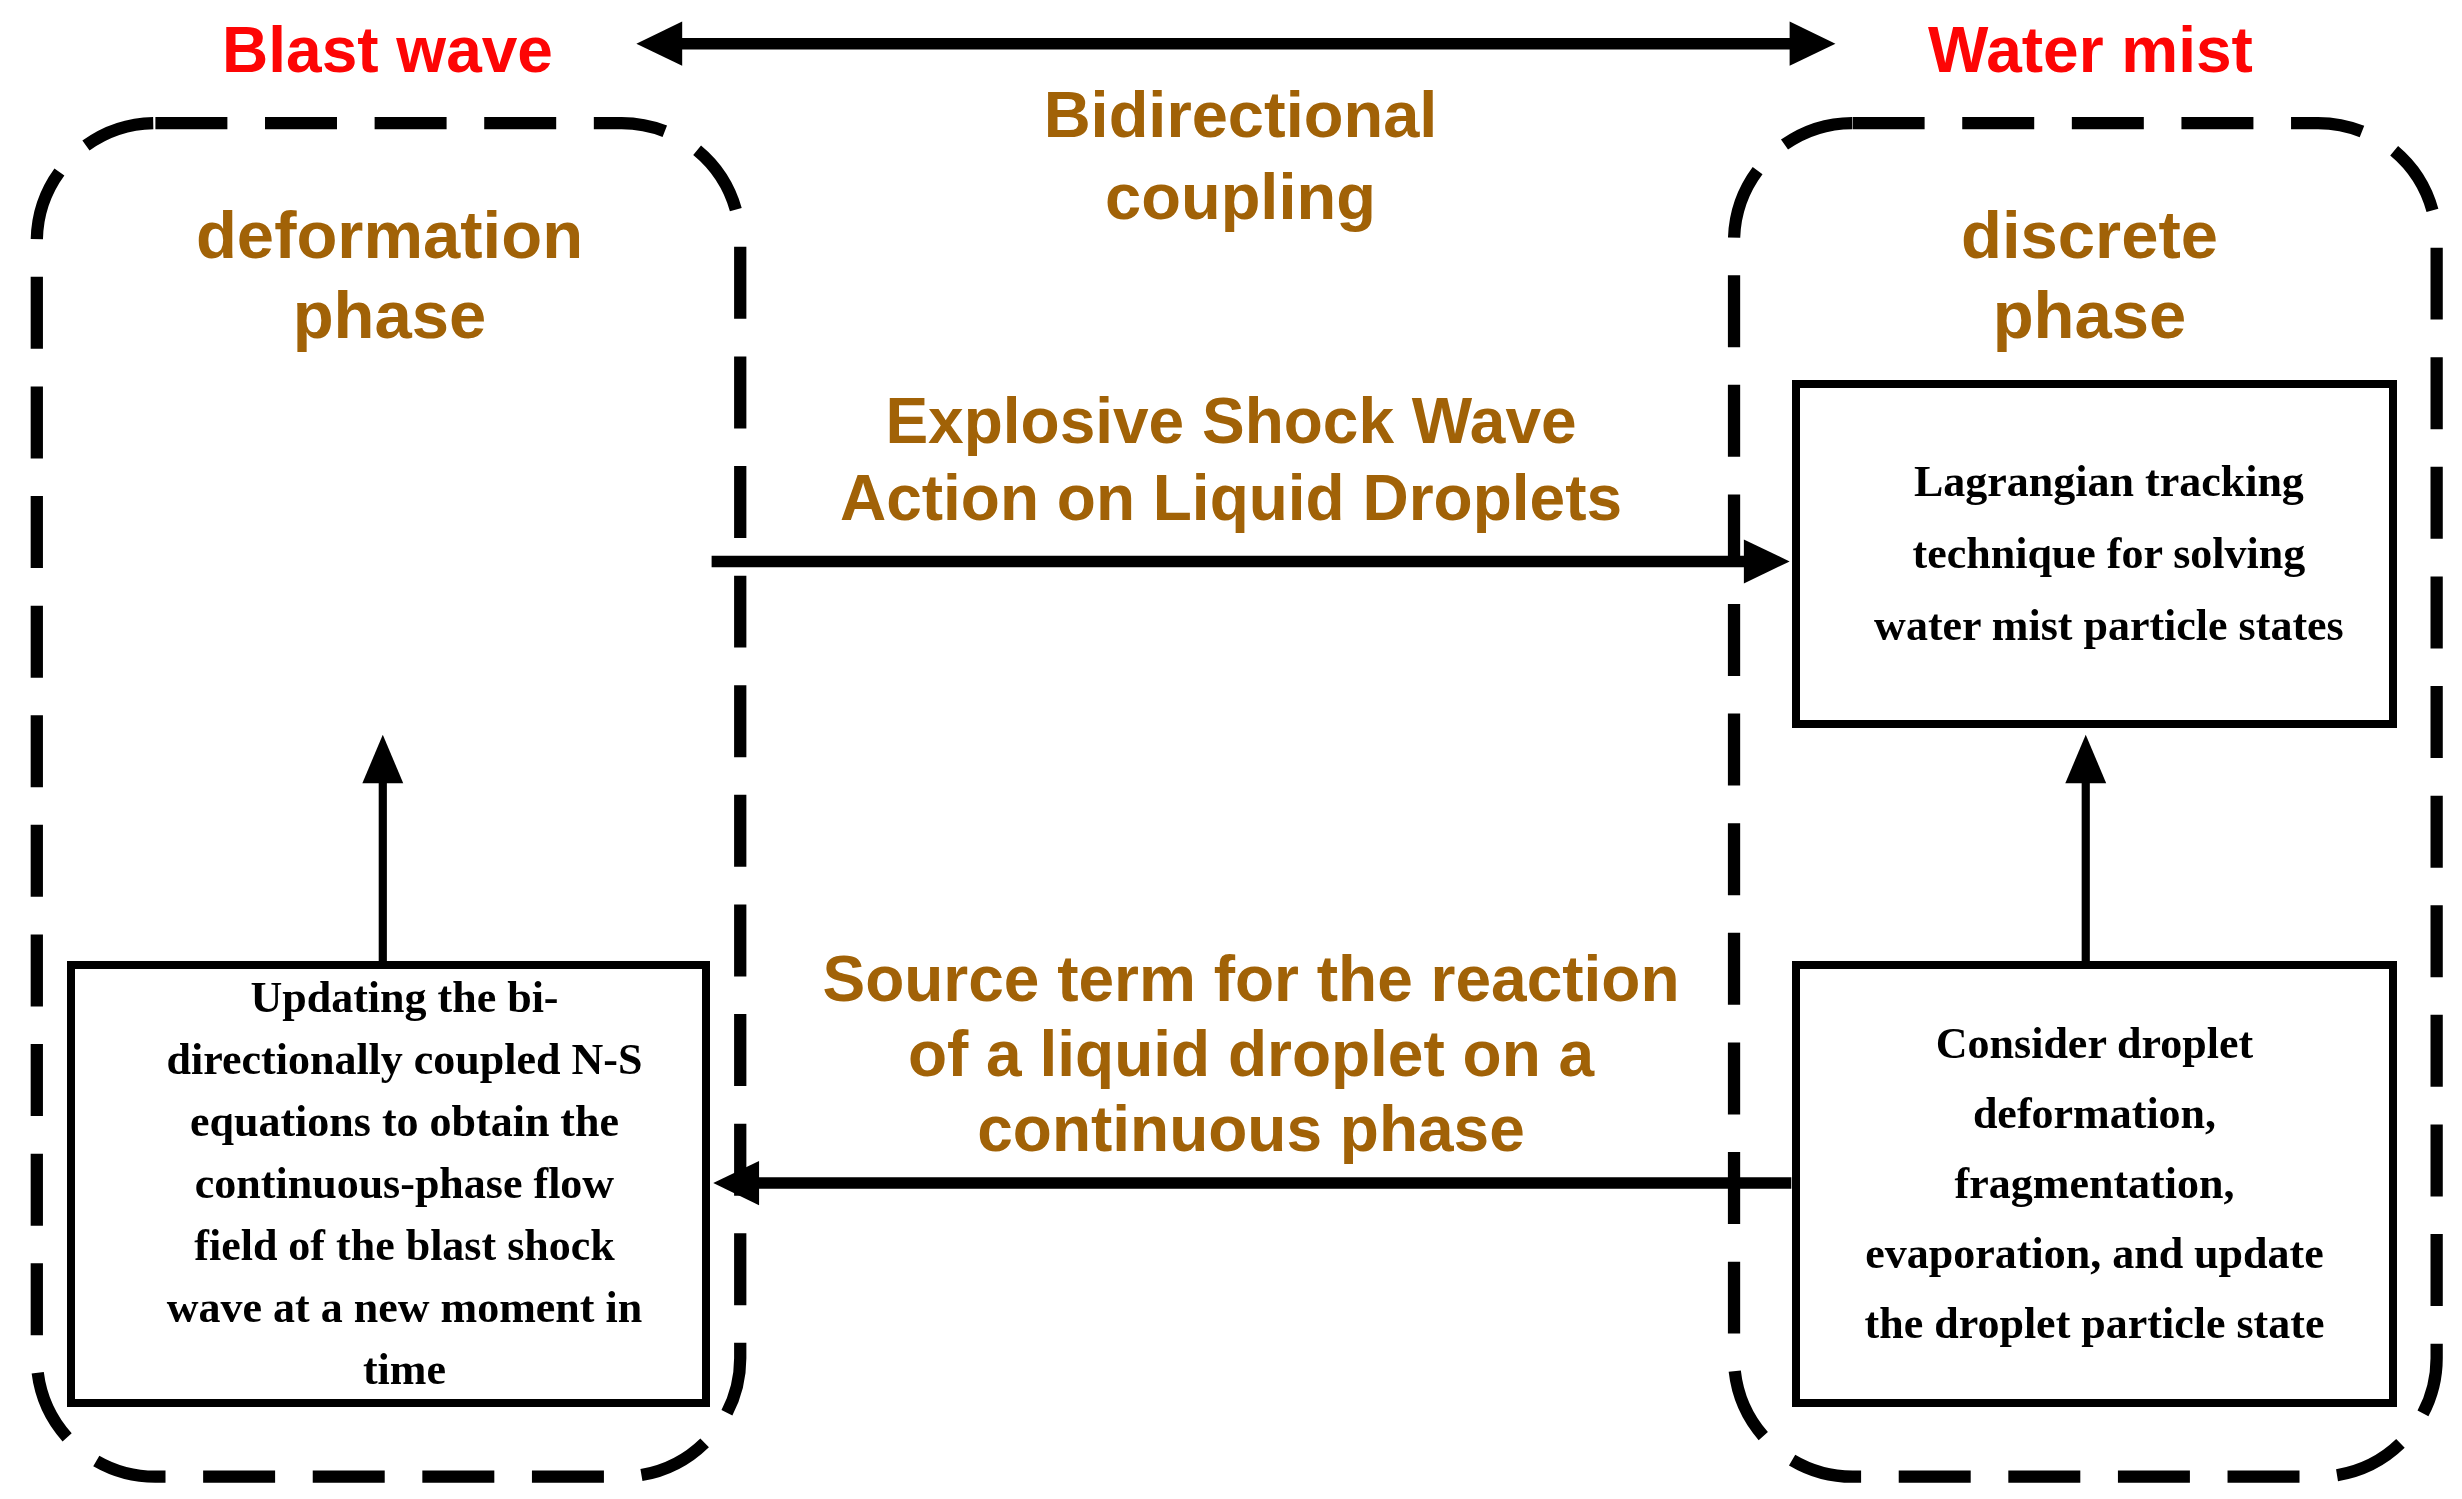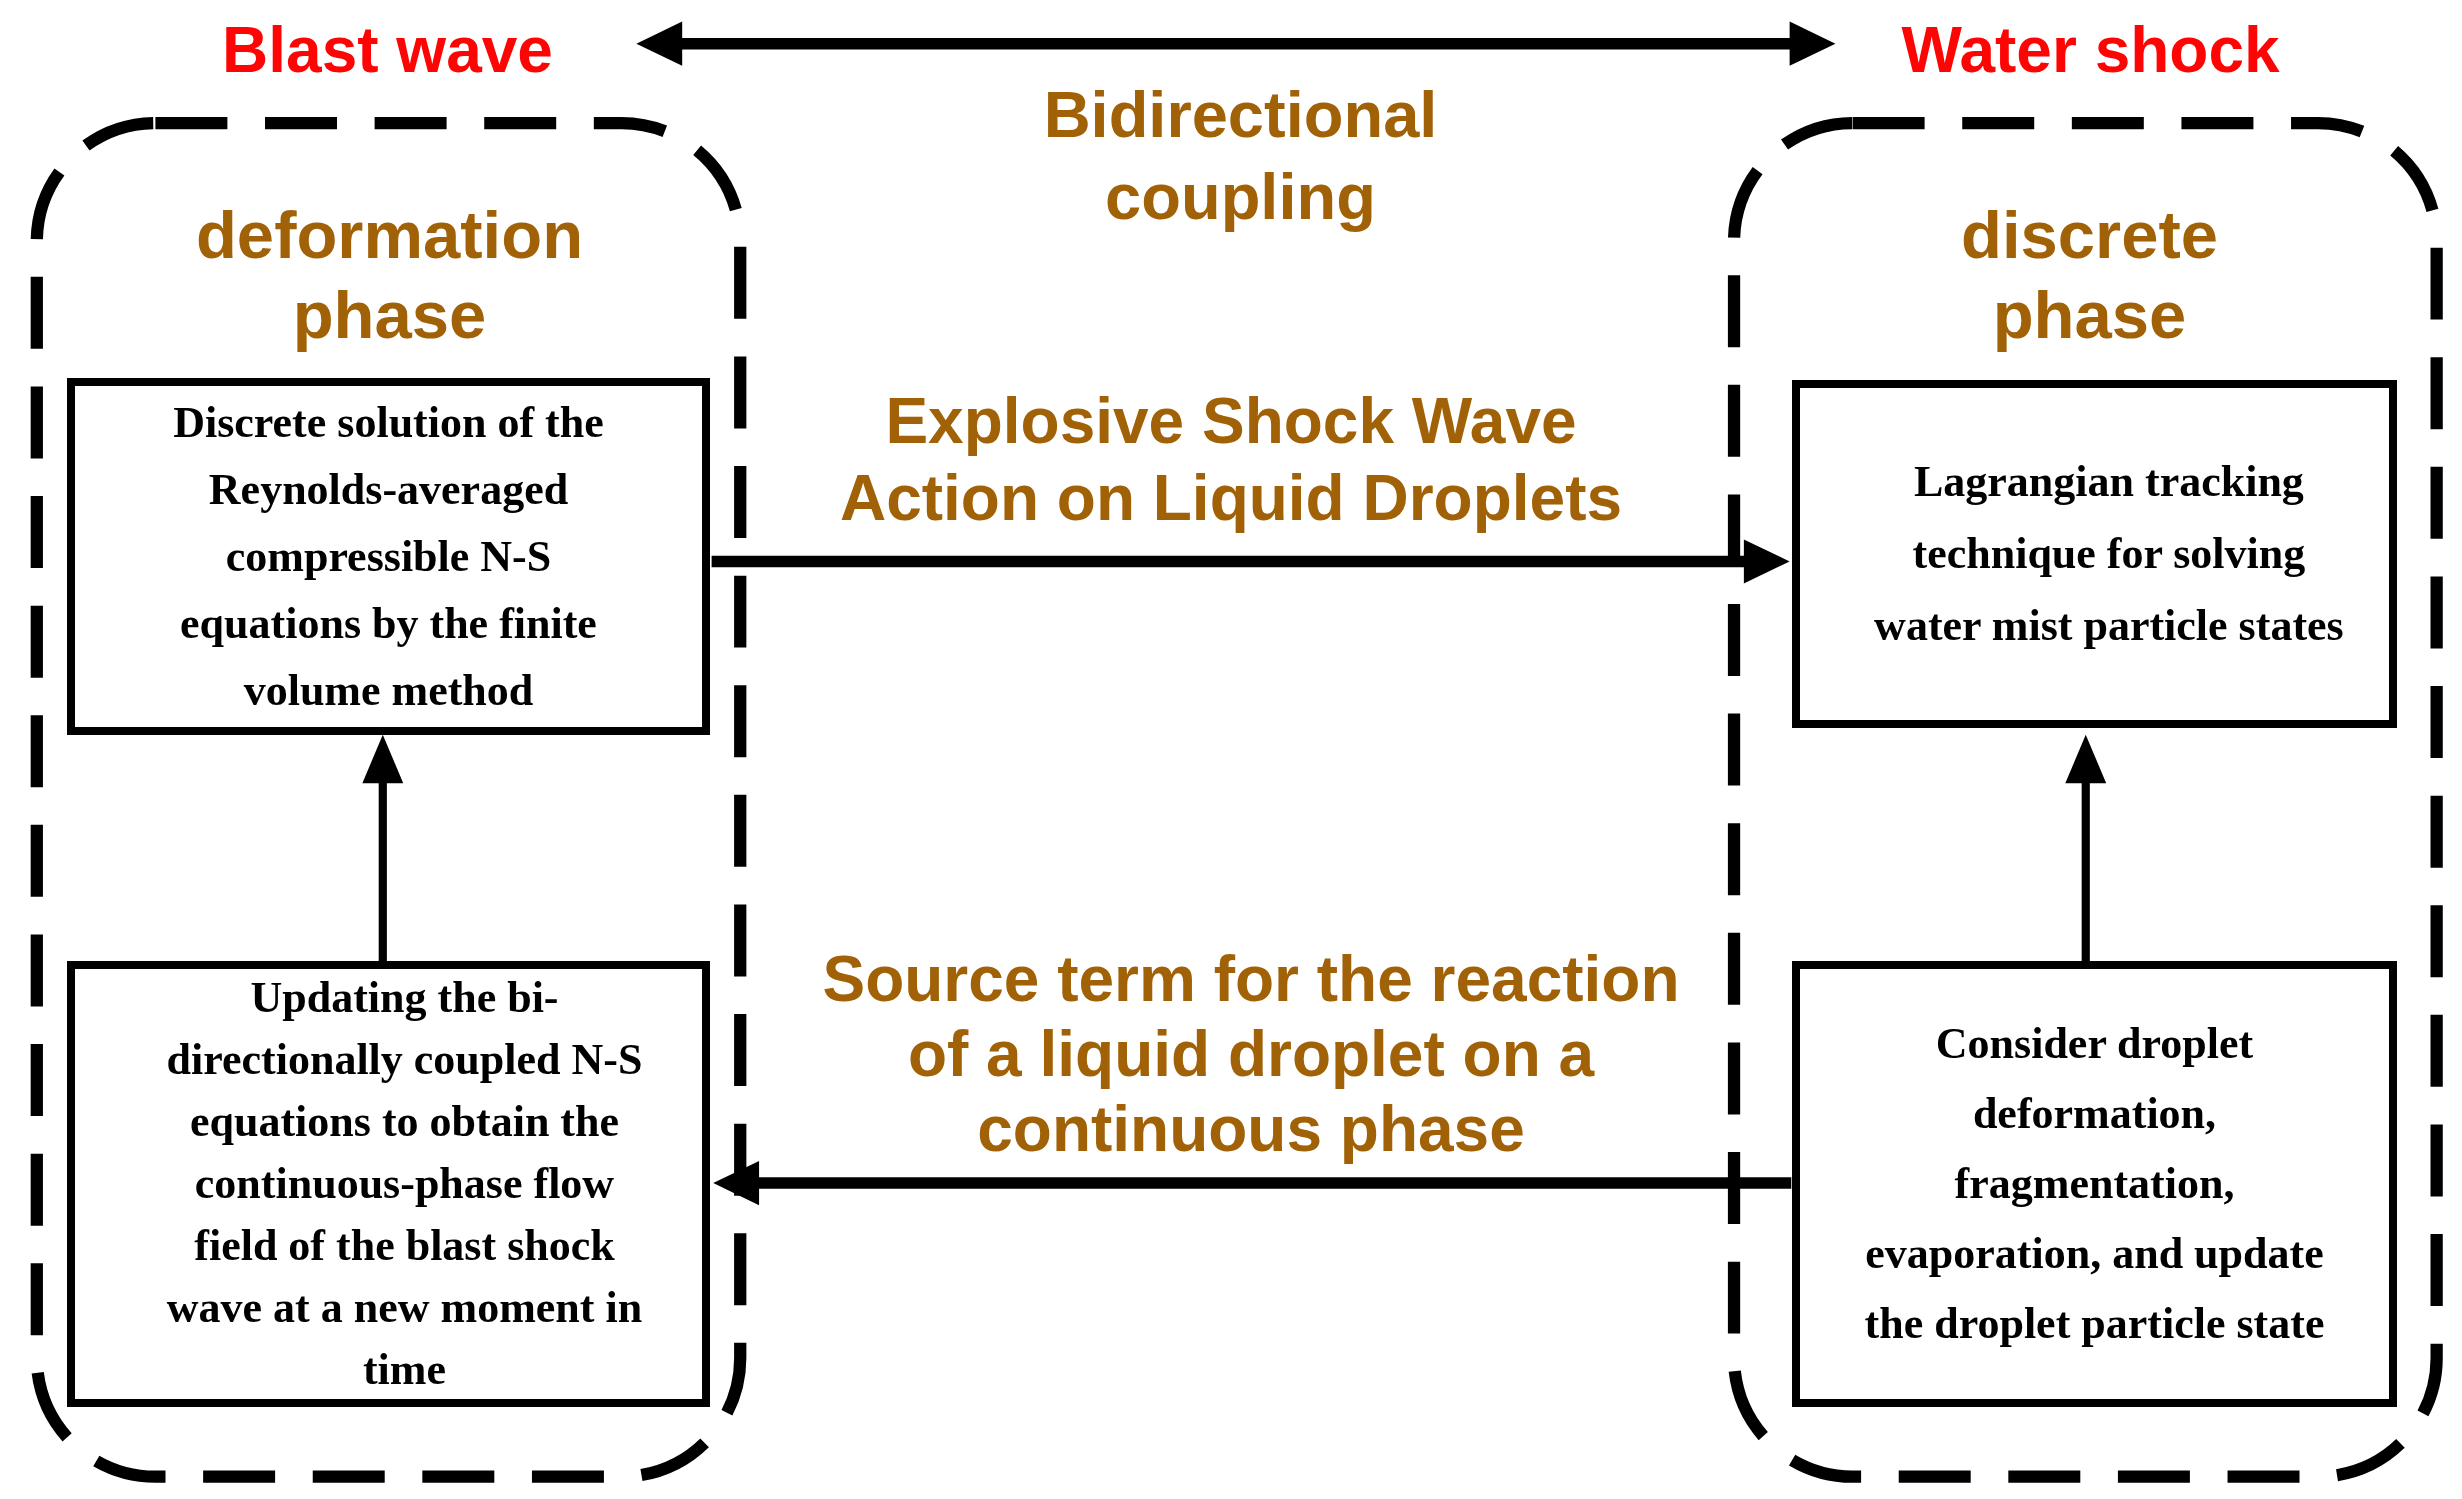--- a/index.html
+++ b/index.html
@@ -91,43 +91,36 @@
       <polygon points="468,898 443,957 493,957" class="fillhead"></polygon>
     </g>
 
     <g>
       <line x1="2550" y1="1177" x2="2550" y2="950" class="stroke" stroke-width="10"></line>
       <polygon points="2550,898 2525,957 2575,957" class="fillhead"></polygon>
     </g>
   </svg>
 
   <div class="abs title center" style="left:101px; top:16.4px; width:573px;">Blast wave</div>
-  <div class="abs title center" style="left:1804px; top:16.4px; width:573px;">Water shock</div>
+  <div class="abs title center" style="left:1804px; top:16.4px; width:573px;">Water mist</div>
 
   <div class="abs sans-label coupling-label center pre" style="left:954px; top:74px; width:573px;">Bidirectional
 coupling</div>
 
   <div class="abs sans-label phase-heading center pre" style="left:103px; top:195px; width:573px;">deformation
 phase</div>
   <div class="abs sans-label phase-heading center pre" style="left:1803px; top:195px; width:573px;">discrete
 phase</div>
 
   <div class="abs sans-label arrow-label-top center pre" style="left:724px; top:383px; width:1014px;">Explosive Shock Wave
 Action on Liquid Droplets</div>
   <div class="abs sans-label arrow-label-bot center pre" style="left:744px; top:942px; width:1014px;">Source term for the reaction
 of a liquid droplet on a
 continuous phase</div>
 
-  <div class="solid-box" style="left:67px; top:378px; width:643px; height:357px;">
-    <div class="box-text lh-lt">Discrete solution of the
-Reynolds-averaged
-compressible N-S
-equations by the finite
-volume method</div>
-  </div>
 
   <div class="solid-box" style="left:67px; top:961px; width:643px; height:446px;">
     <div class="box-text lh-lb">Updating the bi-
 directionally coupled N-S
 equations to obtain the
 continuous-phase flow
 field of the blast shock
 wave at a new moment in
 time</div>
   </div>

